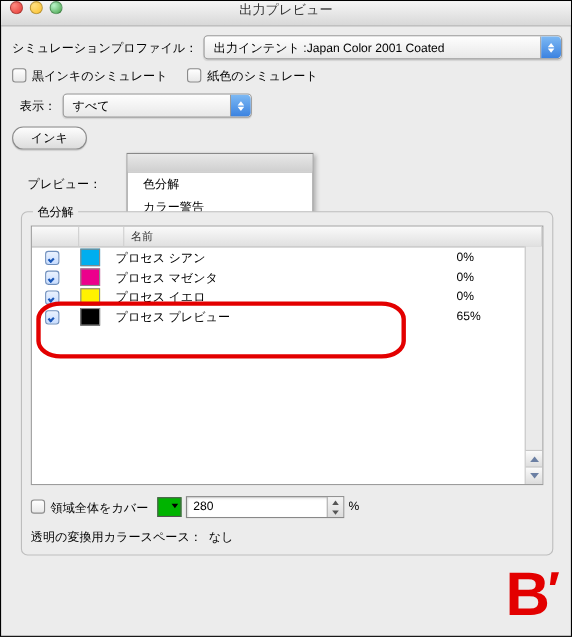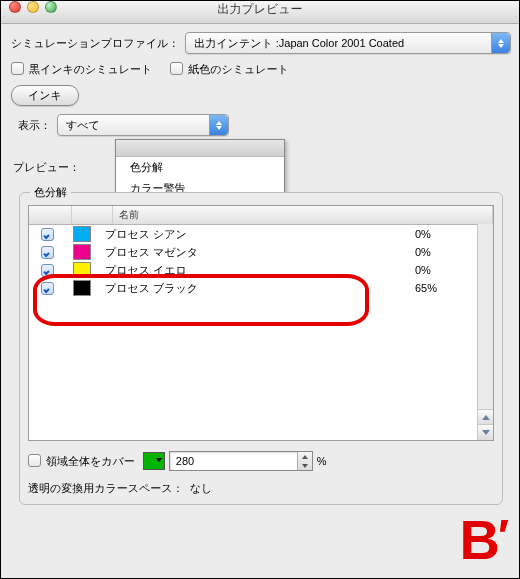--- a/index.html
+++ b/index.html
@@ -19,21 +19,21 @@
   .select .end .tri{width:0;height:0;border-left:3px solid transparent;border-right:3px solid transparent}
   .select .end .up{border-bottom:4px solid #fff}
   .select .end .dn{border-top:4px solid #fff}
   .checkbox{display:flex;align-items:flex-start;gap:5px;margin-right:18px}
   .cb{width:13px;height:13px;border:1px solid #8a8a8a;border-radius:3px;background:linear-gradient(#fff,#e8e8e8);box-sizing:border-box}
   .btn{display:inline-flex;align-items:center;justify-content:center;padding:2px 16px;border:1px solid #8a8a8a;border-radius:10px;background:linear-gradient(#fdfdfd,#dcdcdc);font-size:11px;box-shadow:0 1px 1px rgba(0,0,0,.15)}
   .sel-sm{width:140px;flex:0 0 auto}
   .menu-pop{position:absolute;left:114px;top:138px;width:168px;background:#fff;border:1px solid #888;box-shadow:2px 2px 4px rgba(0,0,0,.25)}
   .menu-pop .hdr{background:linear-gradient(#e8e8e8,#cfcfcf);height:16px;border-bottom:1px solid #bbb}
   .menu-pop .mi{padding:3px 14px}
-  .previewlbl{position:absolute;left:12px;top:159px}
+  .previewlbl{position:absolute;left:24px;top:159px}
   .group{margin:56px 8px 0 8px;border:1px solid #bdbdbd;border-radius:6px;background:#ececec;position:relative;padding:12px 8px 8px 8px}
   .group .glabel{position:absolute;top:-8px;left:10px;background:#ececec;padding:0 4px}
   .tablewrap{border:1px solid #9c9c9c;background:#fff;height:234px;overflow:hidden;position:relative}
   .thead{display:flex;height:18px;background:linear-gradient(#fafafa,#e0e0e0);border-bottom:1px solid #b5b5b5}
   .th{border-right:1px solid #cfcfcf;display:flex;align-items:center;padding-left:6px;font-size:10px;color:#333}
   .th.chk{width:36px}
   .th.sw{width:34px}
   .th.nm{flex:1}
   .trow{display:flex;align-items:center;height:18px}
   .td{display:flex;align-items:center}
@@ -96,35 +96,35 @@
       <label class="checkbox">
         <span class="cb"></span>
         <span>黒インキのシミュレート</span>
       </label>
       <label class="checkbox">
         <span class="cb"></span>
         <span>紙色のシミュレート</span>
       </label>
     </div>
 
-    <div class="row">
-      <span class="btn">インキ</span>
-    </div>
-
     <div class="row" style="margin-top:4px">
       <span class="lbl" style="width:40px">表示：</span>
       <div class="select sel-sm">
         <span>すべて</span>
         <span class="end">
           <span class="tri up"></span>
             <span class="tri dn"></span>
         </span>
       </div>
     </div>
 
+    <div class="row">
+      <span class="btn">インキ</span>
+    </div>
+
     <span class="previewlbl">プレビュー：</span>
 
     <div class="menu-pop">
       <div class="hdr"></div>
       <div class="mi">色分解</div>
       <div class="mi">カラー警告</div>
     </div>
 
     <div class="group">
       <span class="glabel">色分解</span>
@@ -166,21 +166,21 @@
           <div class="td nm">プロセス イエロ</div>
           <div class="td pct">0%</div>
         </div>
         <div class="trow">
           <div class="td chk">
               <span class="chkmark"></span>
             </div>
           <div class="td sw">
               <span class="swatch" style="background:#000"></span>
             </div>
-          <div class="td nm">プロセス ブラック</div>
+          <div class="td nm">プロセス プレビュー</div>
           <div class="td pct">65%</div>
         </div>
 
         <div class="scrollbar">
           <div class="arr up">
               <span class="t"></span>
             </div>
           <div class="arr dn">
               <span class="t"></span>
             </div>

